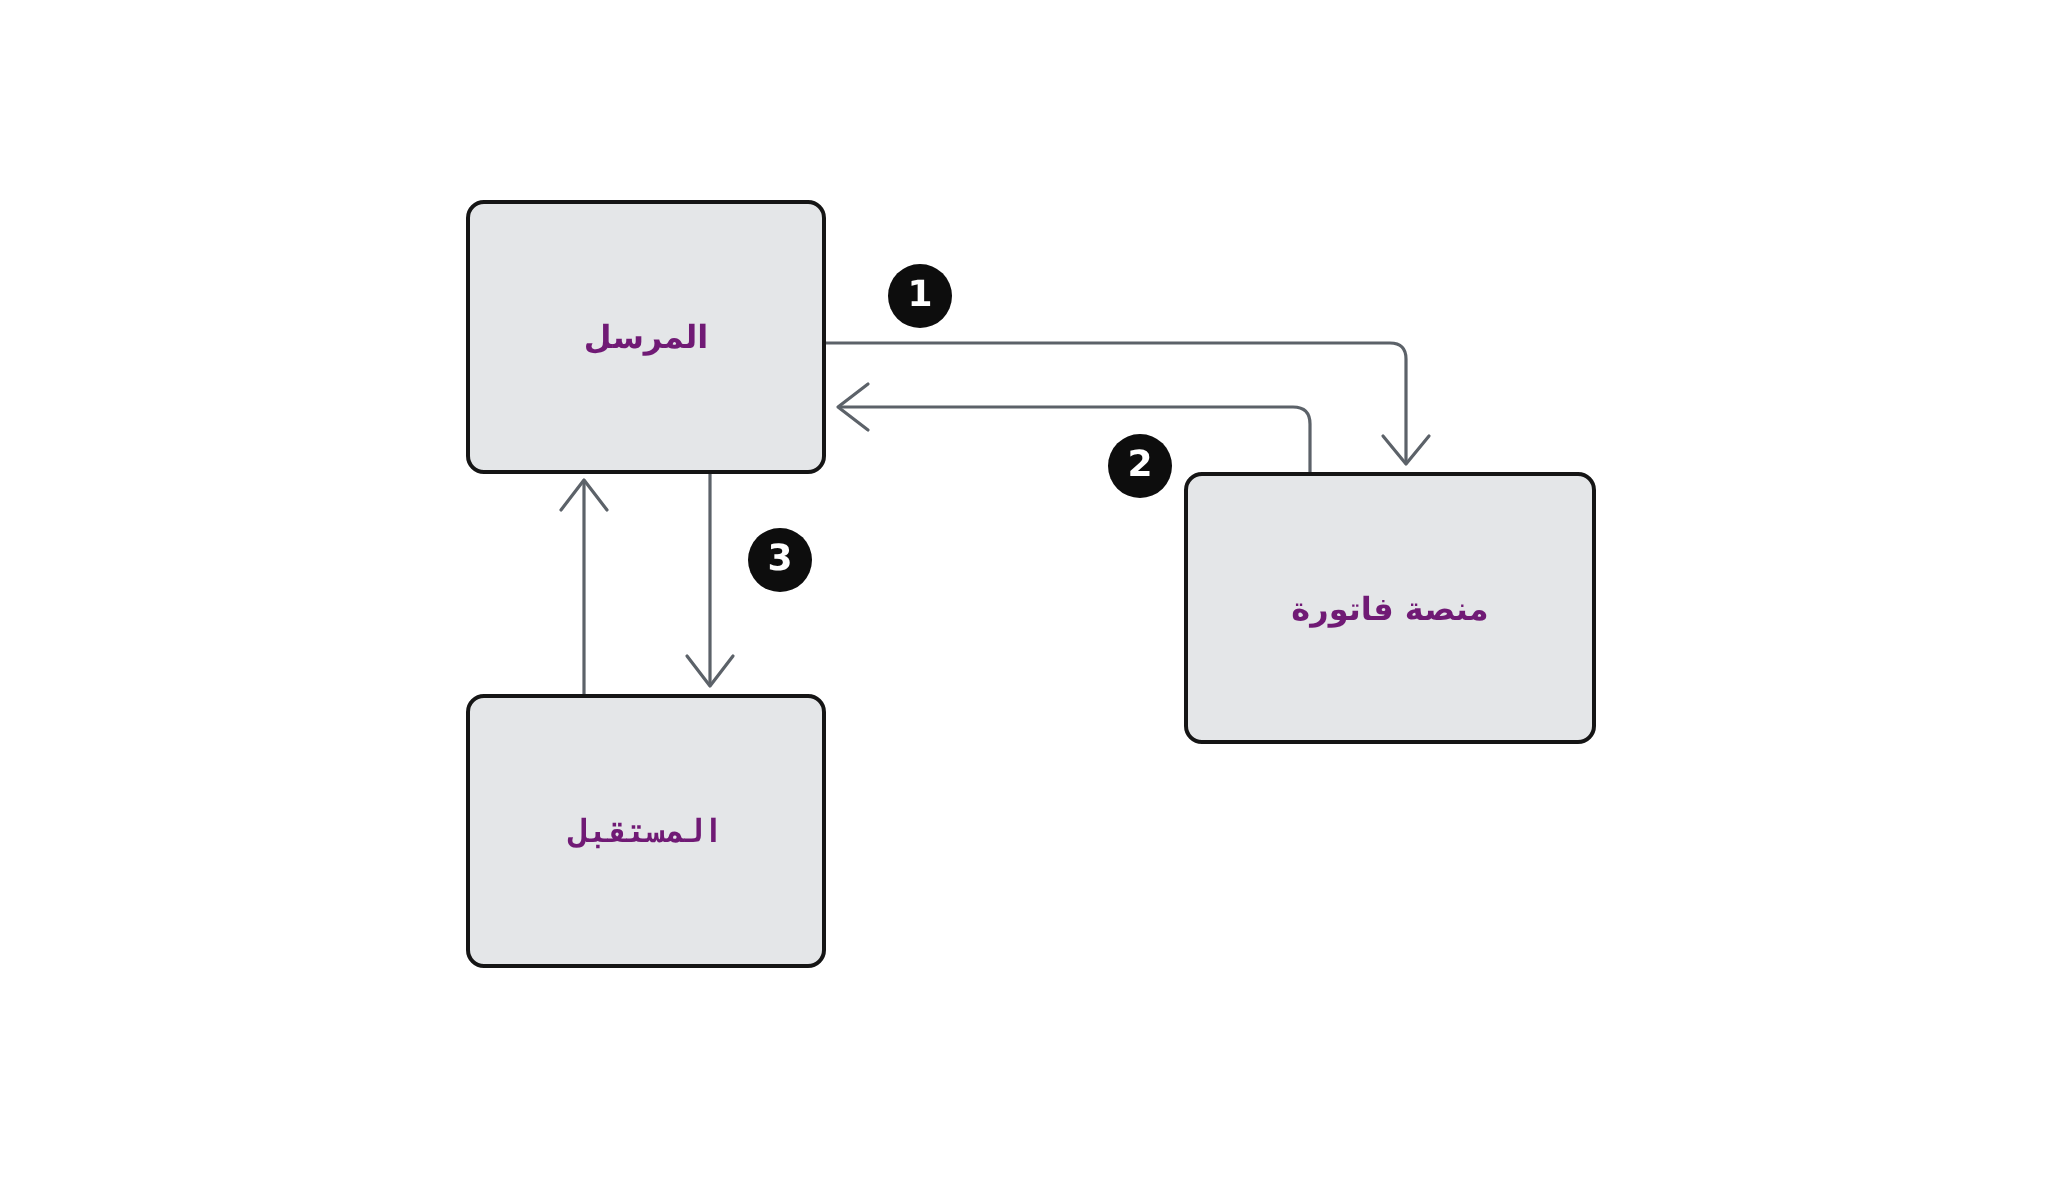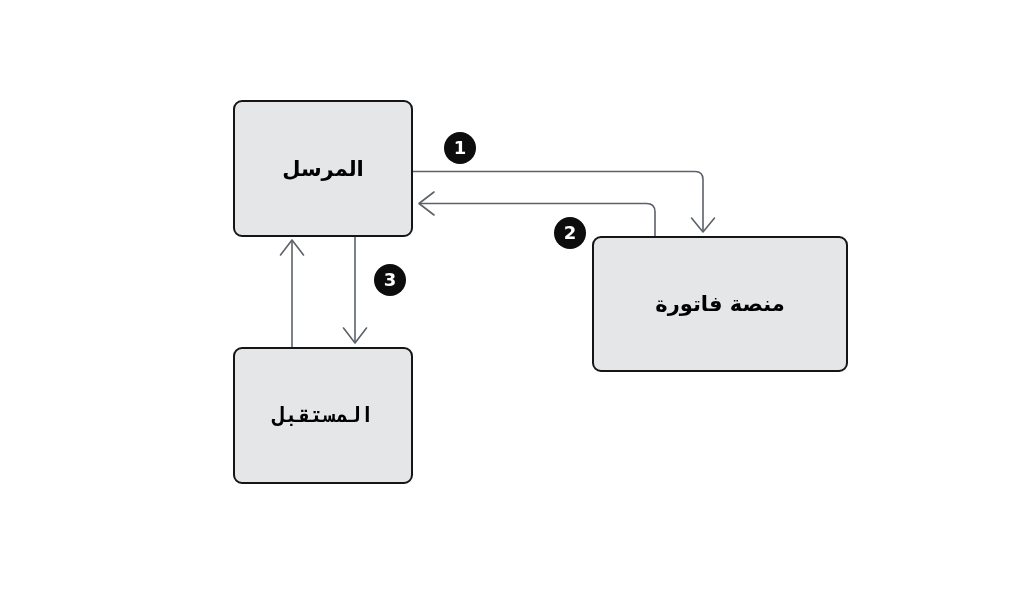--- a/index.html
+++ b/index.html
@@ -35,27 +35,27 @@
     background: var(--node-fill, #e4e6e8);
     border: 2.5px solid var(--node-border, #151515);
     border-radius: 9px;
     display: flex;
     align-items: center;
     justify-content: center;
     box-sizing: border-box;
   }
   .node-label {
     font-weight: bold;
-    font-size: 21px;
-    color: #000000;
+    font-size: 16px;
+    color: #701a75;
     direction: rtl;
     text-align: center;
   }
   .node-sender   { left: 233px; top: 100px; width: 180px; height: 137px; }
-  .node-platform { left: 592px; top: 236px; width: 256px; height: 136px; }
+  .node-platform { left: 592px; top: 236px; width: 206px; height: 136px; }
   .node-receiver { left: 233px; top: 347px; width: 180px; height: 137px; font-family: Liberation Mono, monospace; }
   .badge {
     position: absolute;
     width: 32px;
     height: 32px;
     border-radius: 50%;
     background: var(--badge-bg, #0d0d0d);
     color: var(--badge-text, #ffffff);
     display: flex;
     align-items: center;

